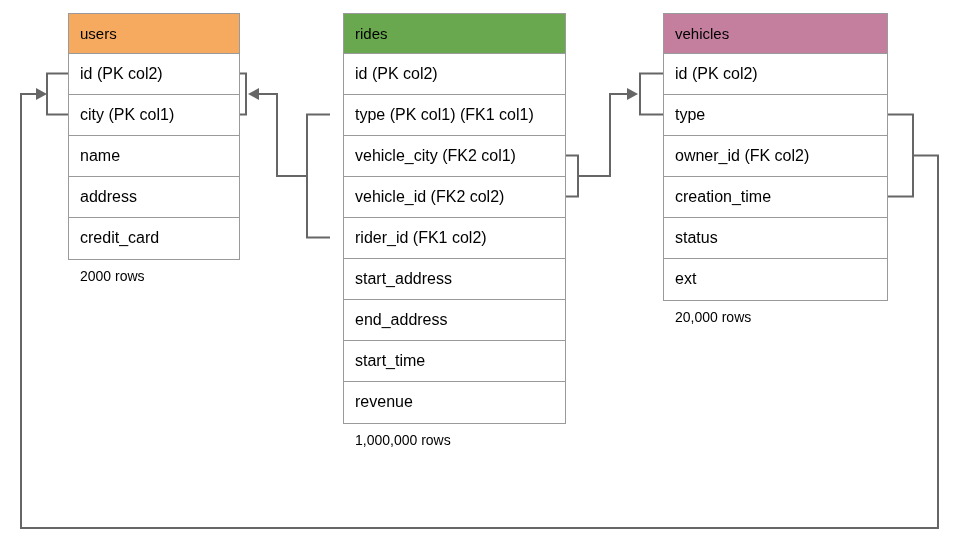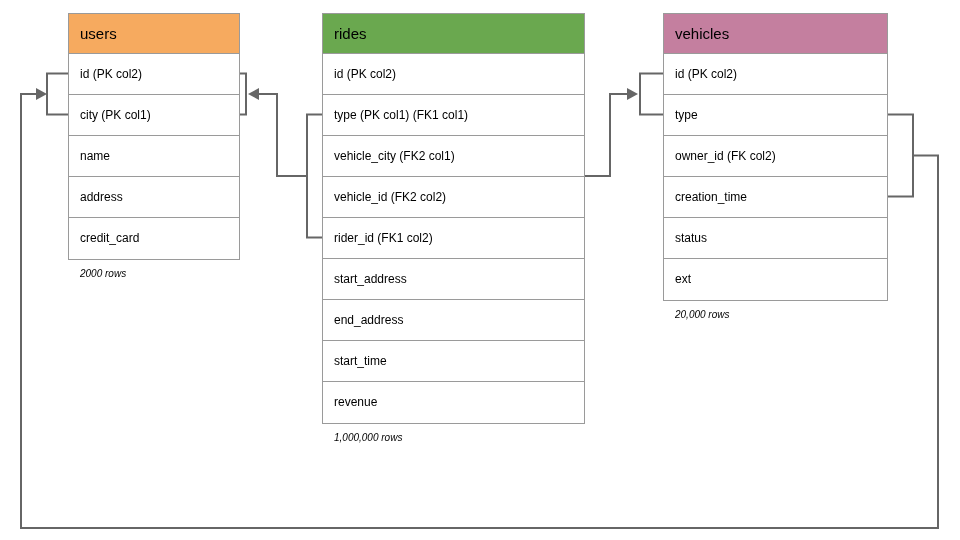--- a/index.html
+++ b/index.html
@@ -35,38 +35,37 @@
     padding-left: 11px;
     font-size: 15px;
     color: #000000;
     border-bottom: 1px solid #9a9a9a;
     box-sizing: border-box;
   }
   .row {
     height: 41px;
     line-height: 40px;
     padding-left: 11px;
-    font-size: 12px;
+    font-size: 16px;
     color: #000000;
     border-bottom: 1px solid #9a9a9a;
     box-sizing: border-box;
     background: #ffffff;
     white-space: nowrap;
   }
   .rows .row:last-child { border-bottom: none; }
   .rowcount {
     position: absolute;
     top: 100%;
     left: 0;
     margin-top: 9px;
     padding-left: 11px;
-    font-size: 10px;
+    font-size: 14px;
     color: #000000;
     white-space: nowrap;
-    font-style: italic;
   }
 </style>
 </head>
 <body>
 
 <div class="canvas">
 
   <svg class="wires" viewBox="0 0 960 540" xmlns="http://www.w3.org/2000/svg">
 
     <g stroke="#666666" stroke-width="2" fill="none">
@@ -96,21 +95,21 @@
     <div class="rows">
         <div class="row">id (PK col2)</div>
         <div class="row">city (PK col1)</div>
         <div class="row">name</div>
         <div class="row">address</div>
         <div class="row">credit_card</div>
       </div>
     <div class="rowcount">2000 rows</div>
   </div>
 
-  <div class="db-table" style="left:322px; top:13px; width:263px;">
+  <div class="db-table" style="left:343px; top:13px; width:223px;">
     <div class="thead" style="background: rgb(106, 168, 79);">rides</div>
     <div class="rows">
         <div class="row">id (PK col2)</div>
         <div class="row">type (PK col1) (FK1 col1)</div>
         <div class="row">vehicle_city (FK2 col1)</div>
         <div class="row">vehicle_id (FK2 col2)</div>
         <div class="row">rider_id (FK1 col2)</div>
         <div class="row">start_address</div>
         <div class="row">end_address</div>
         <div class="row">start_time</div>

